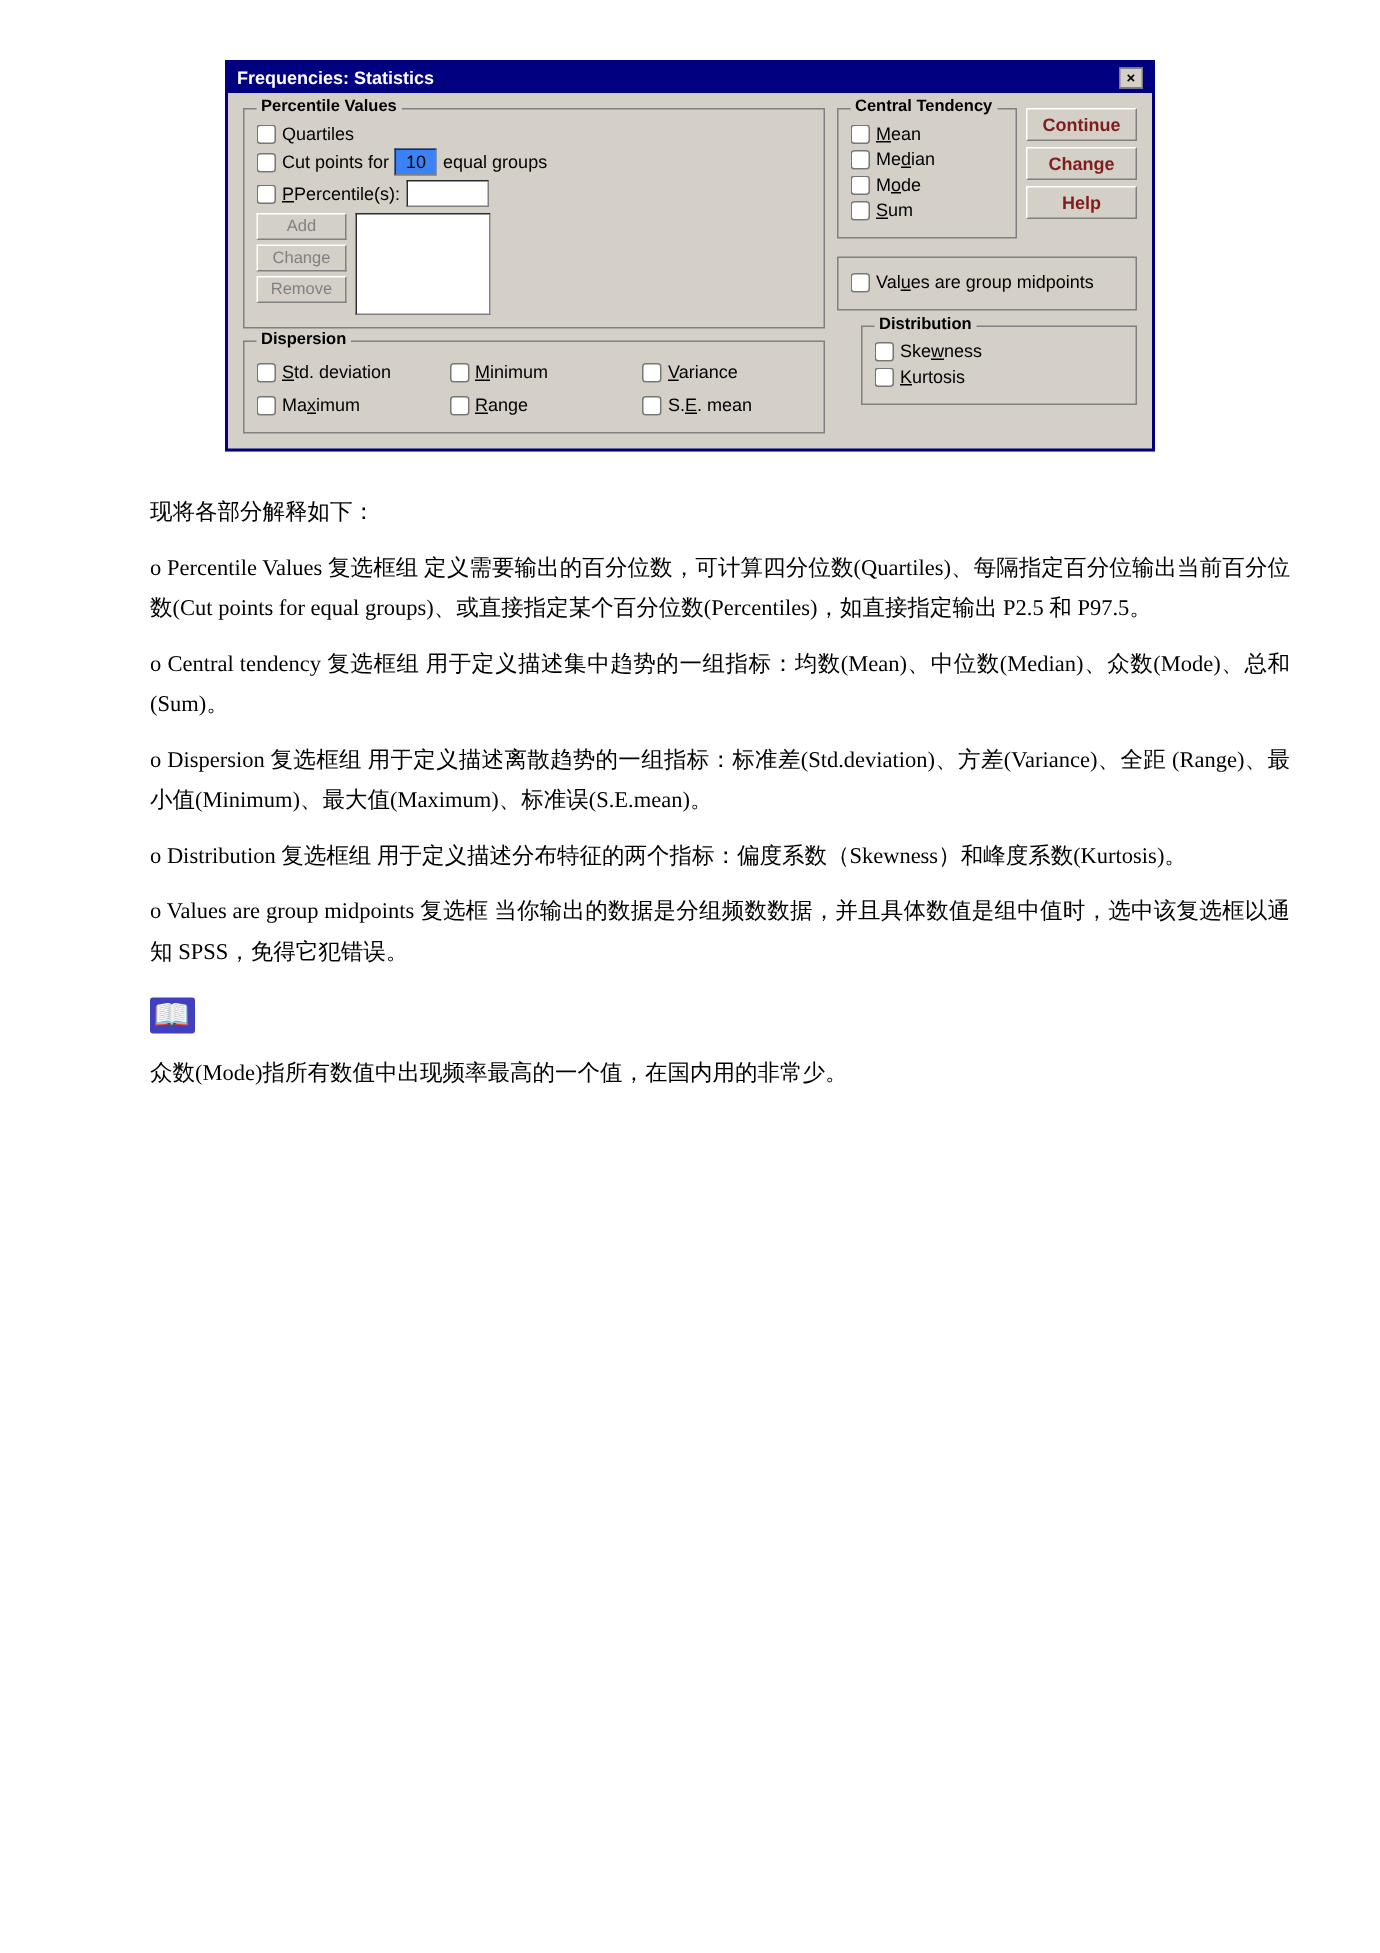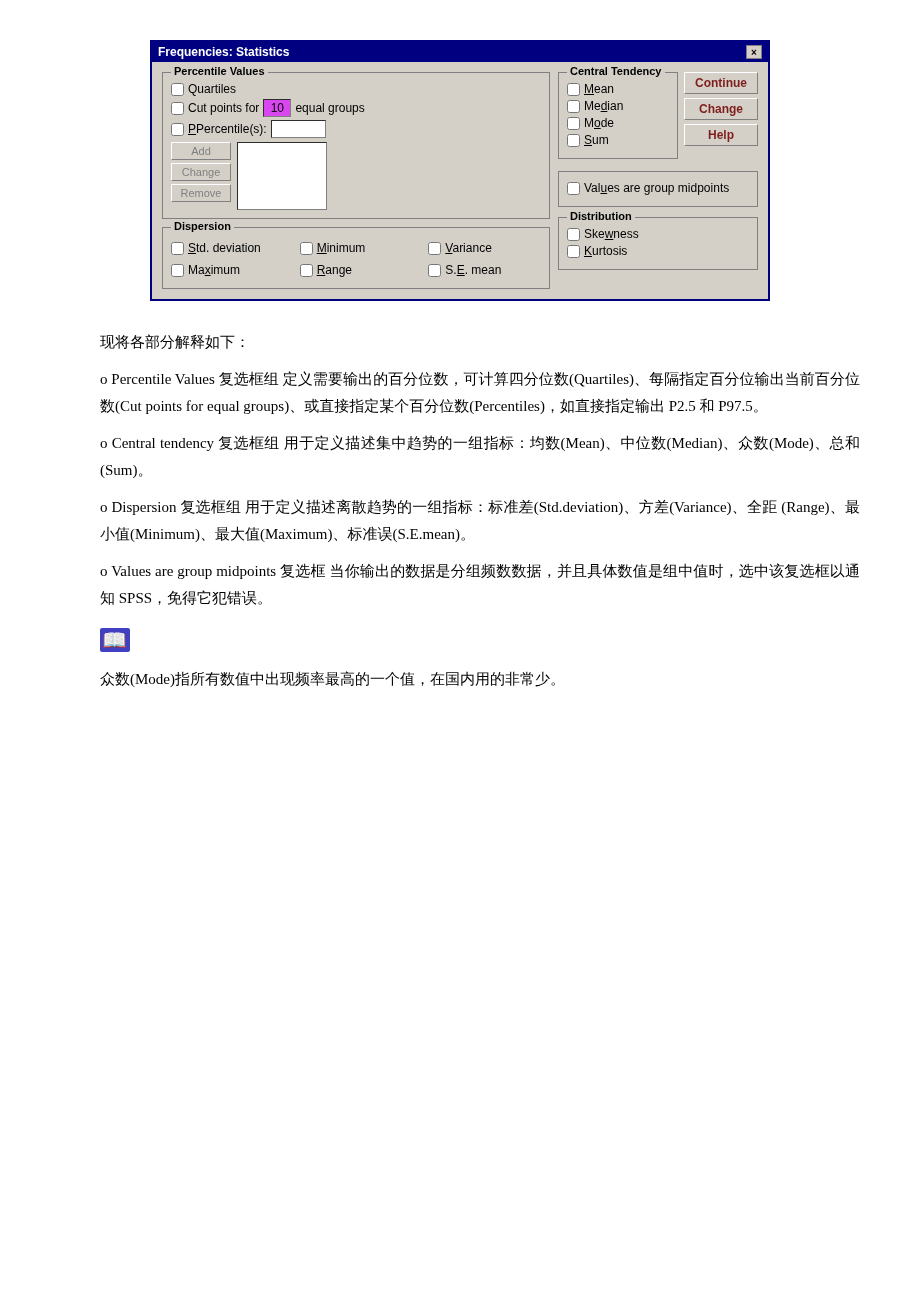--- a/index.html
+++ b/index.html
@@ -108,21 +108,21 @@
       display: flex;
       align-items: center;
       gap: 4px;
       margin: 3px 0;
       font-size: 12px;
     }
     .cutpoints-input {
       width: 28px;
       height: 18px;
       border: 1px inset #808080;
-      background: #d946ef;
+      background: #3b82f6;
       font-size: 12px;
       text-align: center;
       padding: 0 2px;
     }
 
     
     .percentile-row {
       display: flex;
       align-items: center;
       gap: 4px;
@@ -202,20 +202,21 @@
     .dispersion-grid {
       display: grid;
       grid-template-columns: 1fr 1fr 1fr;
       gap: 2px 16px;
       margin-top: 4px;
     }
 
     
     .distribution-group {
       margin-top: 2px;
+      margin-left: 16px;
     }
 
     
     .midpoints-row {
       margin-top: 4px;
     }
 
     
     .article-body {
       line-height: 1.8;
@@ -381,20 +382,21 @@
       </div>
     </div>
   </div>
 </div>
 
 <div class="article-body">
   <p class="indent-para">现将各部分解释如下：</p>
   <p class="indent-para">o Percentile Values 复选框组 定义需要输出的百分位数，可计算四分位数(Quartiles)、每隔指定百分位输出当前百分位数(Cut points for  equal groups)、或直接指定某个百分位数(Percentiles)，如直接指定输出 P2.5 和 P97.5。</p>
   <p class="indent-para">o Central tendency 复选框组 用于定义描述集中趋势的一组指标：均数(Mean)、中位数(Median)、众数(Mode)、总和(Sum)。</p>
   <p class="indent-para">o Dispersion 复选框组 用于定义描述离散趋势的一组指标：标准差(Std.deviation)、方差(Variance)、全距 (Range)、最小值(Minimum)、最大值(Maximum)、标准误(S.E.mean)。</p>
+  <p class="indent-para">o Distribution 复选框组 用于定义描述分布特征的两个指标：偏度系数（Skewness）和峰度系数(Kurtosis)。</p>
   <p class="indent-para">o Values are group midpoints 复选框 当你输出的数据是分组频数数据，并且具体数值是组中值时，选中该复选框以通知 SPSS，免得它犯错误。</p>
 
   <div class="icon-block">
     <span class="book-icon">📖</span>
   </div>
 
   <p class="indent-para">众数(Mode)指所有数值中出现频率最高的一个值，在国内用的非常少。</p>
 </div>
 
 </body></html>

